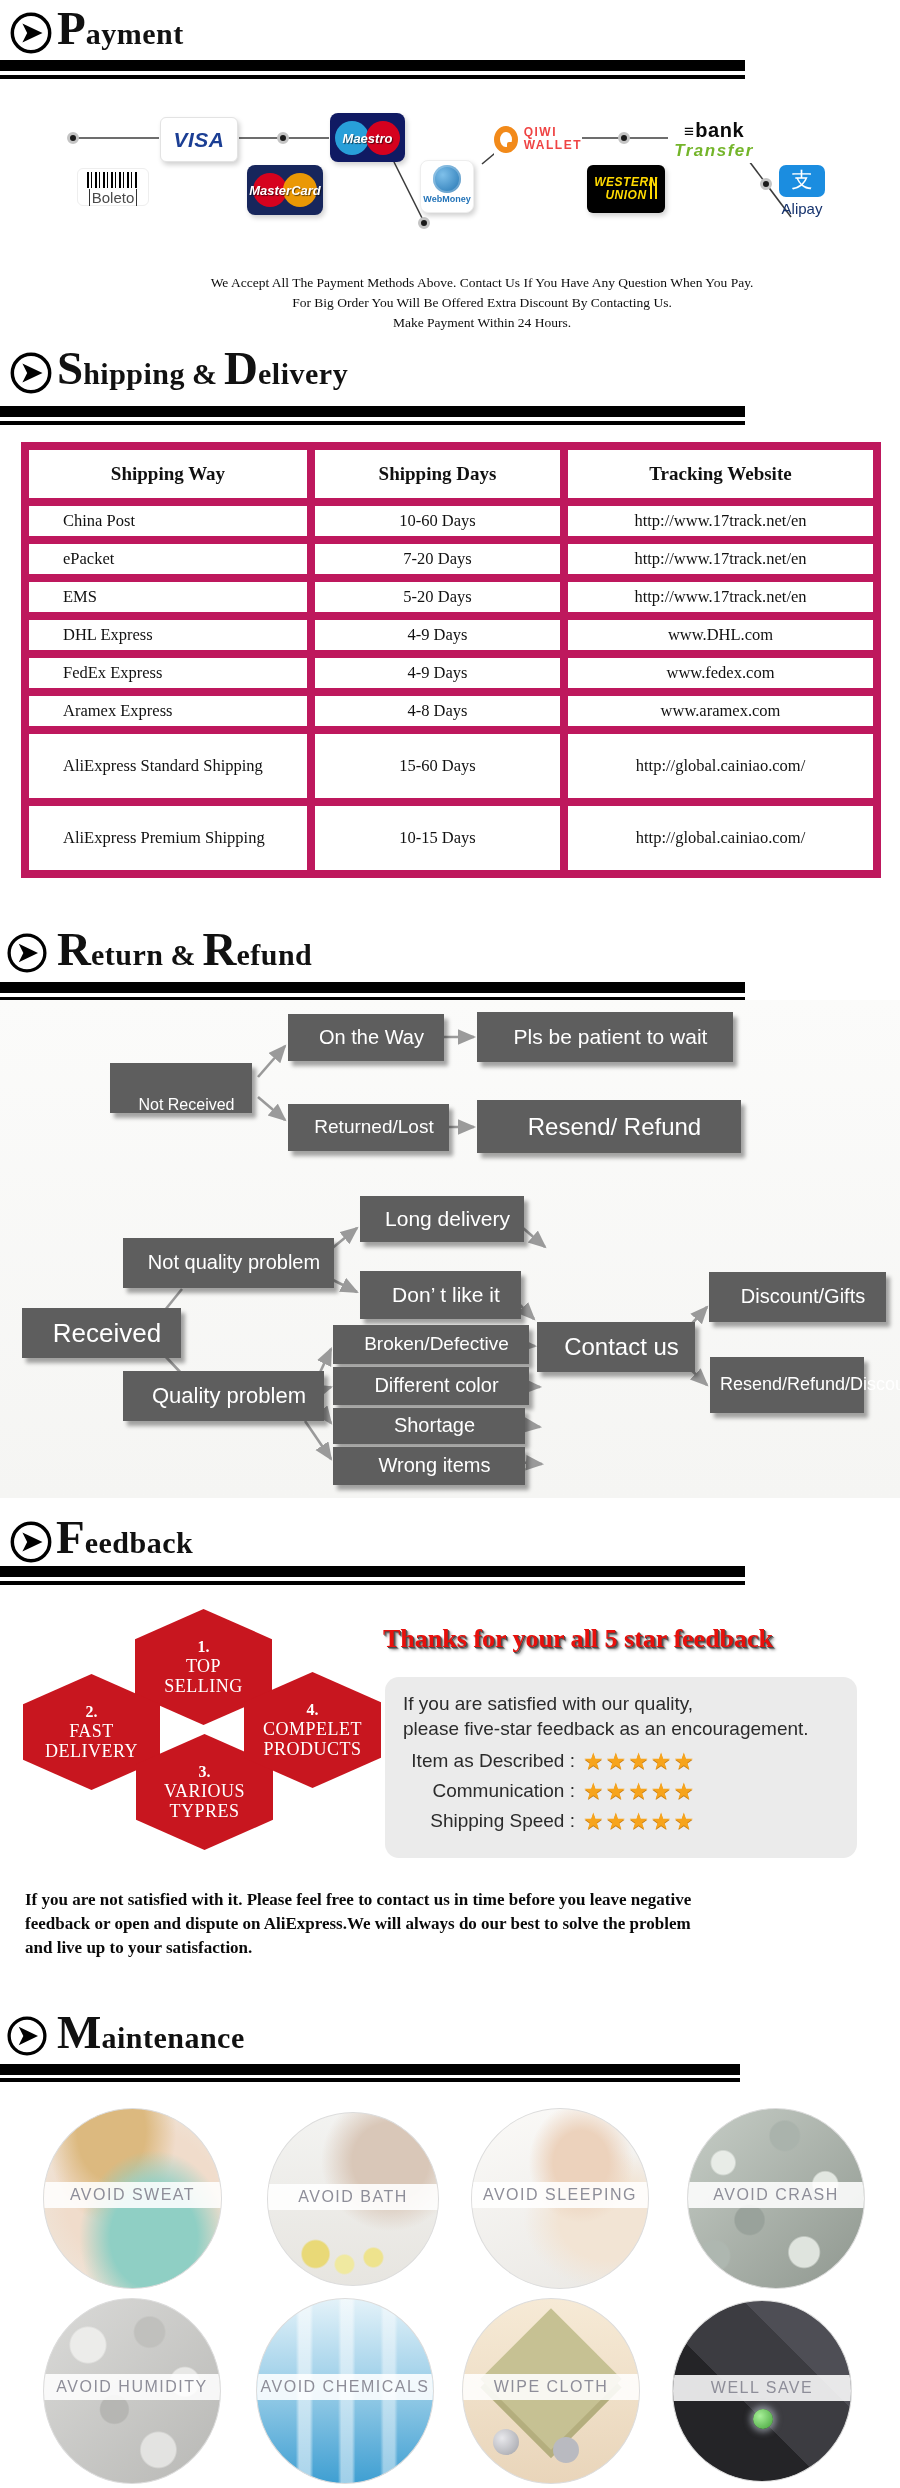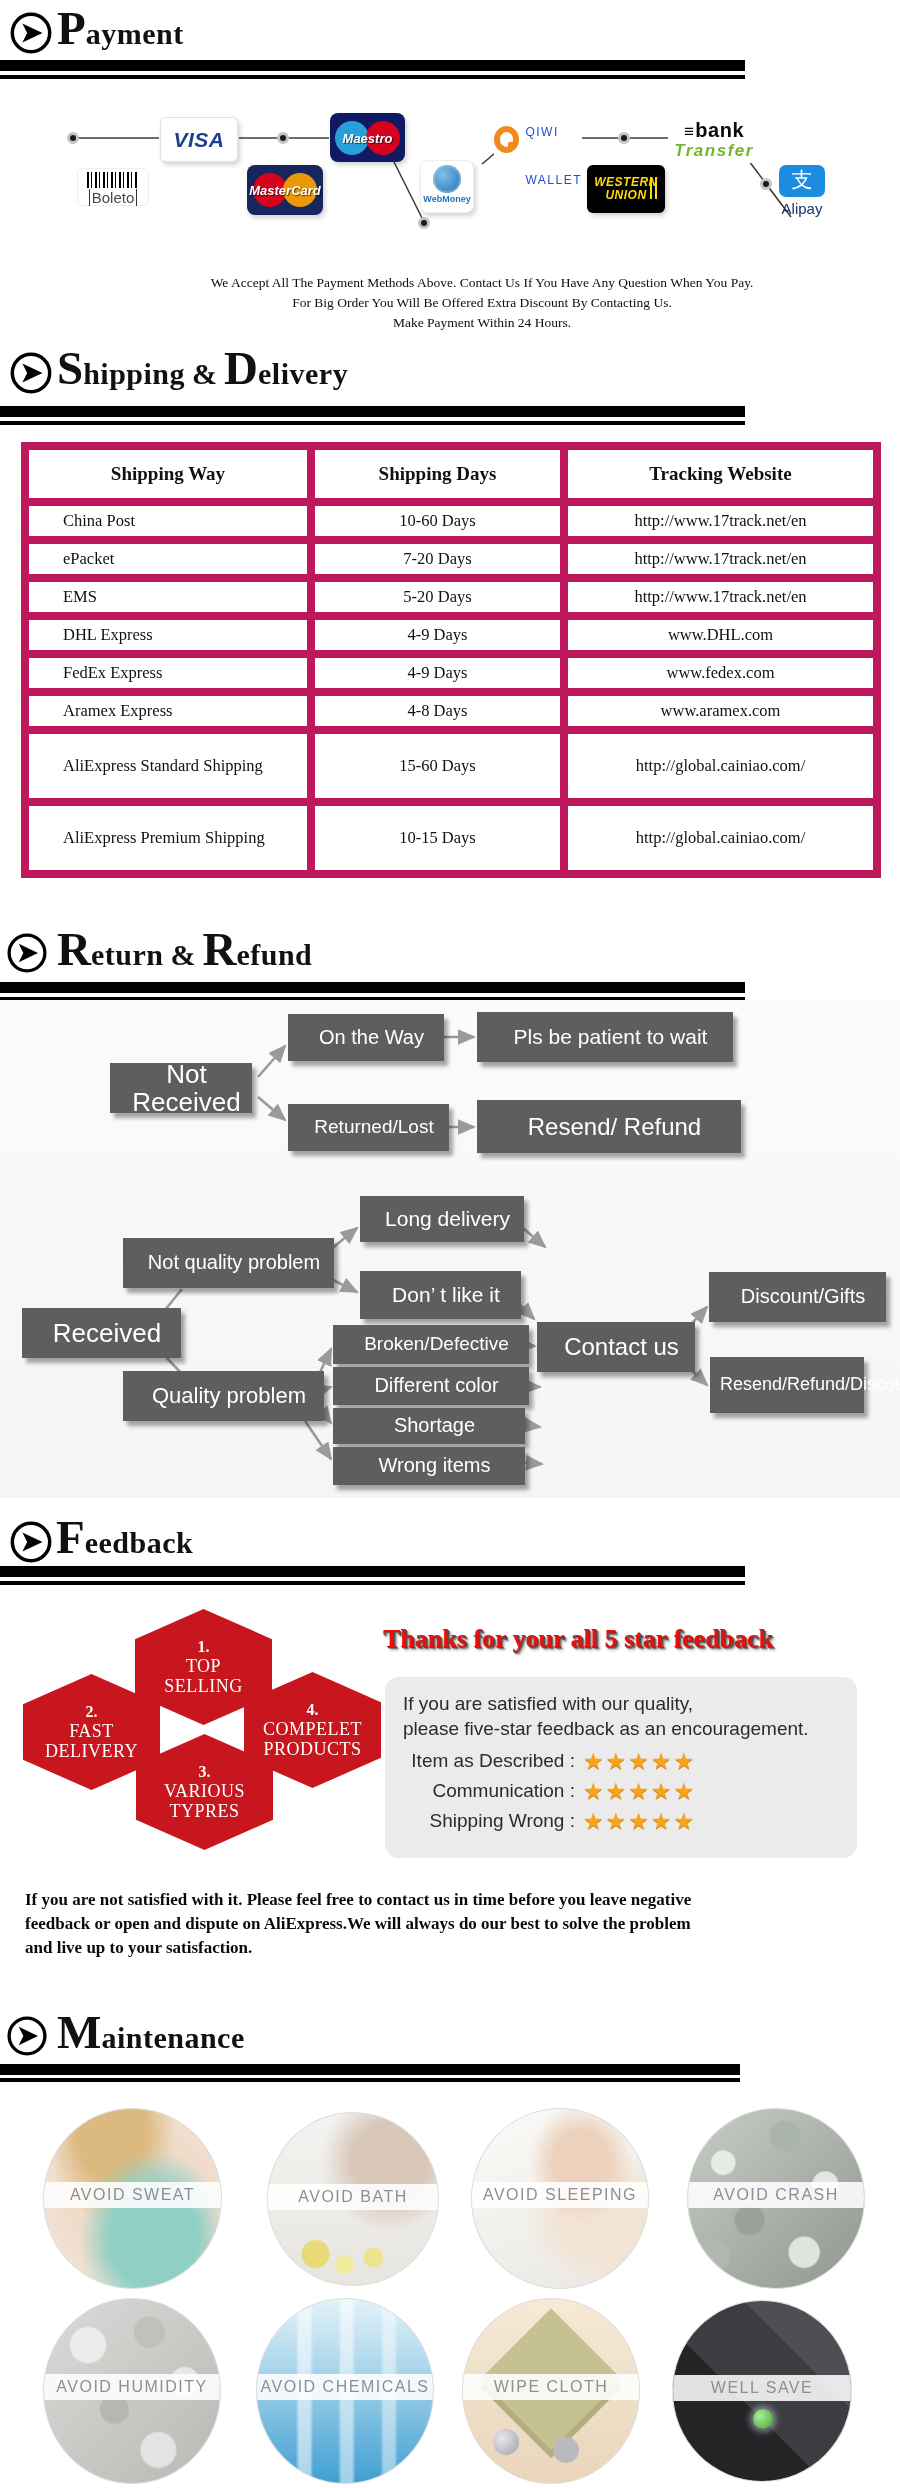--- a/index.html
+++ b/index.html
@@ -33,21 +33,21 @@
     color:#fff;font-style:italic;font-weight:bold;font-size:13px;text-shadow:1px 1px 1px rgba(0,0,0,.6);}
   .webmoney{left:420px;top:160px;width:54px;height:53px;background:#fff;border:1px solid #eee;border-radius:8px;}
   .wm-globe{width:28px;height:28px;border-radius:50%;margin:4px auto 1px;
     background:radial-gradient(circle at 35% 35%,#7fc0ea,#1d6fae);
     box-shadow:inset 0 0 0 2px rgba(255,255,255,.25);}
   .wm-label{font-size:9px;font-weight:bold;color:#2273b8;}
   .qiwi{left:494px;top:115px;width:88px;height:48px;background:#fff;display:flex;align-items:center;justify-content:center;gap:6px;}
   .qiwi-q{width:27px;height:27px;border-radius:50%;border:6px solid #f28a1a;box-sizing:border-box;position:relative;}
   .qiwi-q::after{content:"";position:absolute;right:-2px;bottom:-2px;width:7px;height:7px;background:#f28a1a;border-radius:2px;}
   .qiwi-text{display:flex;flex-direction:column;align-items:flex-start;line-height:1.05;}
-  .qiwi-text span{font-size:12px;font-weight:normal;color:#1d4ed8;letter-spacing:1.5px;margin-top:35px;}
+  .qiwi-text span{font-size:12px;font-weight:bold;color:#ef4444;letter-spacing:1.5px;}
   .western{left:587px;top:165px;width:78px;height:48px;background:#000;border-radius:6px;
     display:flex;flex-direction:column;align-items:center;justify-content:center;line-height:1.05;position:relative;}
   .western span{color:#ffd900;font-weight:bold;font-style:italic;font-size:12px;letter-spacing:.5px;}
   .wu-bars{position:absolute;right:8px;top:12px;width:2px;height:22px;background:#ffd900;}
   .wu-bars.b2{right:13px;}
   .bank-transfer{left:668px;top:115px;width:92px;height:48px;background:#fff;display:flex;flex-direction:column;align-items:center;justify-content:center;line-height:1;}
   .bt-line1{font-size:20px;font-weight:bold;color:#0a0a0a;font-family:"Liberation Sans",sans-serif;letter-spacing:.5px;}
   .bt-line1 .bt-bars{font-size:17px;margin-right:1px;}
   .bt-line2{font-size:17px;font-weight:bold;font-style:italic;color:#74b52a;letter-spacing:1.5px;margin-top:2px;}
   .alipay{left:775px;top:165px;width:54px;background:transparent;}
@@ -344,21 +344,21 @@
         <line x1="516" y1="222" x2="545" y2="247" marker-end="url(#ah)"></line>
         <line x1="512" y1="297" x2="534" y2="319" marker-end="url(#ah)"></line>
         <line x1="520" y1="345" x2="535" y2="346" marker-end="url(#ah)"></line>
         <line x1="520" y1="386" x2="540" y2="387" marker-end="url(#ah)"></line>
         <line x1="516" y1="424" x2="540" y2="427" marker-end="url(#ah)"></line>
         <line x1="516" y1="462" x2="542" y2="464" marker-end="url(#ah)"></line>
         <line x1="686" y1="330" x2="707" y2="307" marker-end="url(#ah)"></line>
         <line x1="686" y1="365" x2="707" y2="385" marker-end="url(#ah)"></line>
       </g>
   </svg>
-<div class="flow-box" style="left: 110px; top: 63px; width: 131px; height: 50px; font-size: 26px;">
+<div class="flow-box" style="left: 110px; top: 63px; width: 131px; height: 50px; font-size: 16px; align-items: flex-end;">
       <span>Not Received</span>
     </div>
     <div class="flow-box" style="left: 288px; top: 14px; width: 145px; height: 47px; font-size: 20px;">
       <span>On the Way</span>
     </div>
     <div class="flow-box" style="left: 477px; top: 12px; width: 245px; height: 50px; font-size: 21px;">
       <span>Pls be patient to wait</span>
     </div>
     <div class="flow-box" style="left: 288px; top: 104px; width: 150px; height: 47px; font-size: 19px;">
       <span>Returned/Lost</span>
@@ -437,21 +437,21 @@
   <div id="fb-ratings" style="margin-top:7px">
       <div class="rating-row">
         <span class="rlabel">Item as Described :</span>
         <span class="rstars">★★★★★</span>
       </div>
       <div class="rating-row">
         <span class="rlabel">Communication :</span>
         <span class="rstars">★★★★★</span>
       </div>
       <div class="rating-row">
-        <span class="rlabel">Shipping Wrong  :</span>
+        <span class="rlabel">Shipping Speed  :</span>
         <span class="rstars">★★★★★</span>
       </div>
     </div>
 </div>
 <div class="fb-note">
     <div>If you are not satisfied with it. Please feel free to contact us in time before you leave negative</div>
     <div>feedback or open and dispute on AliExpress.We will always do our best to solve  the problem</div>
     <div>and live up to your satisfaction.</div>
   </div>
 

